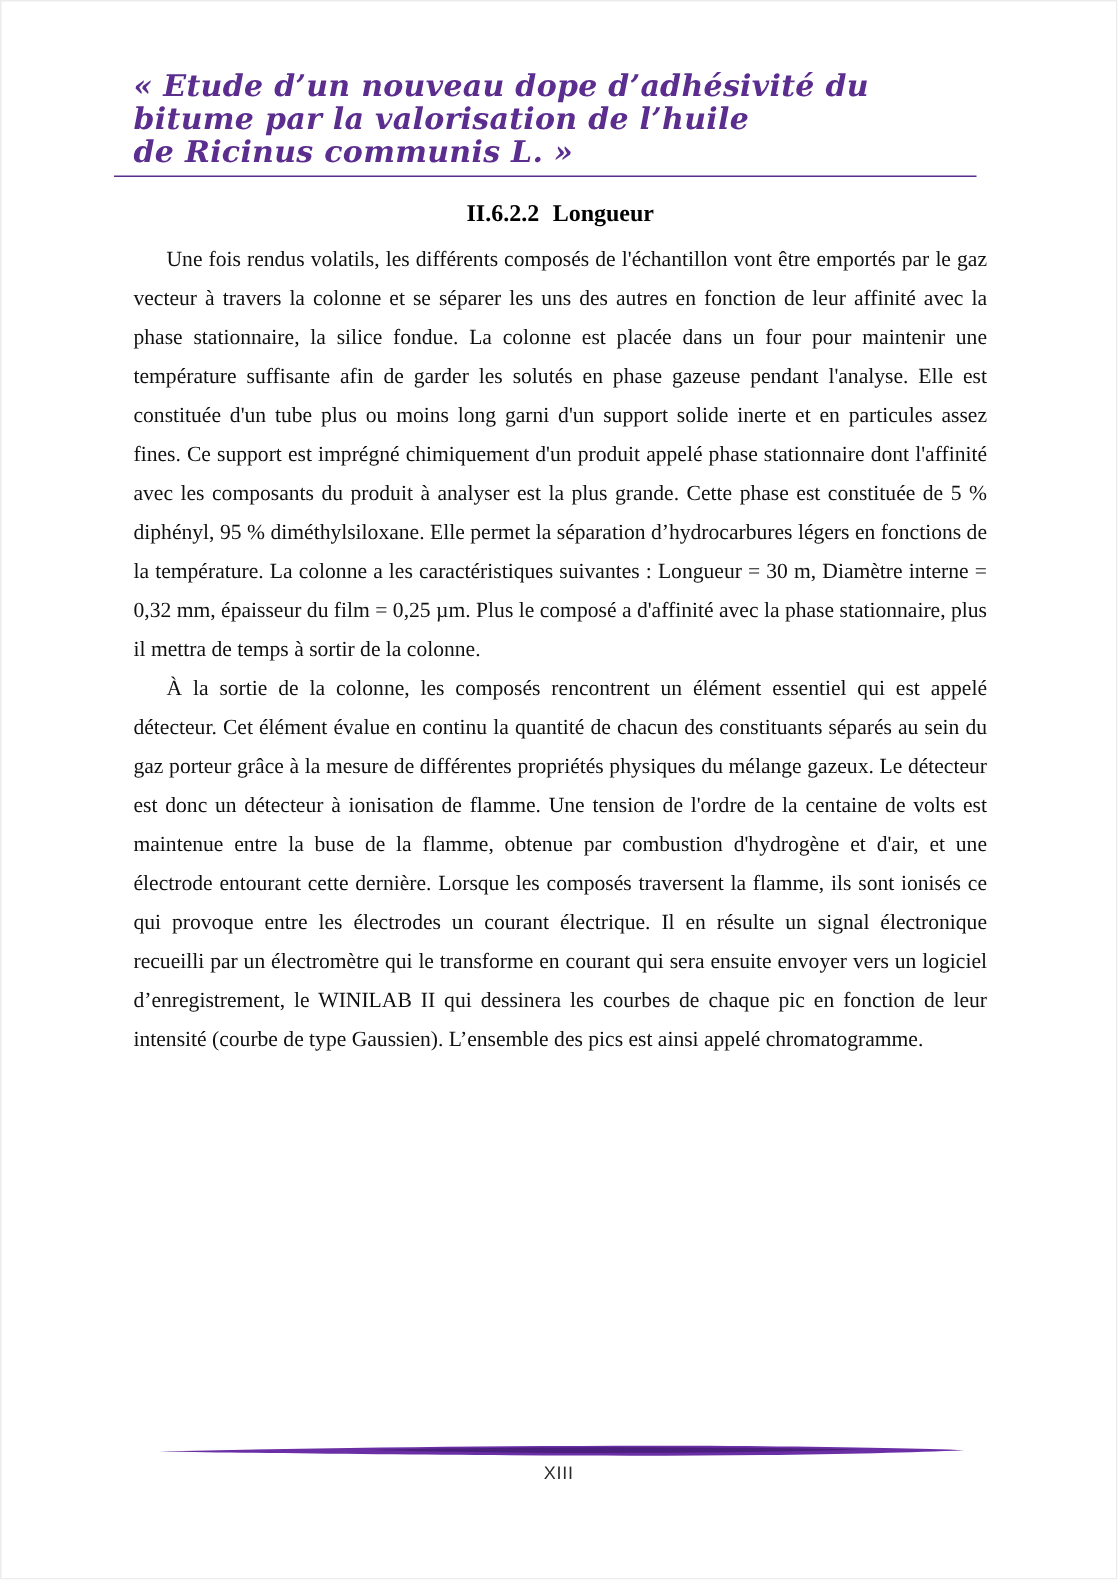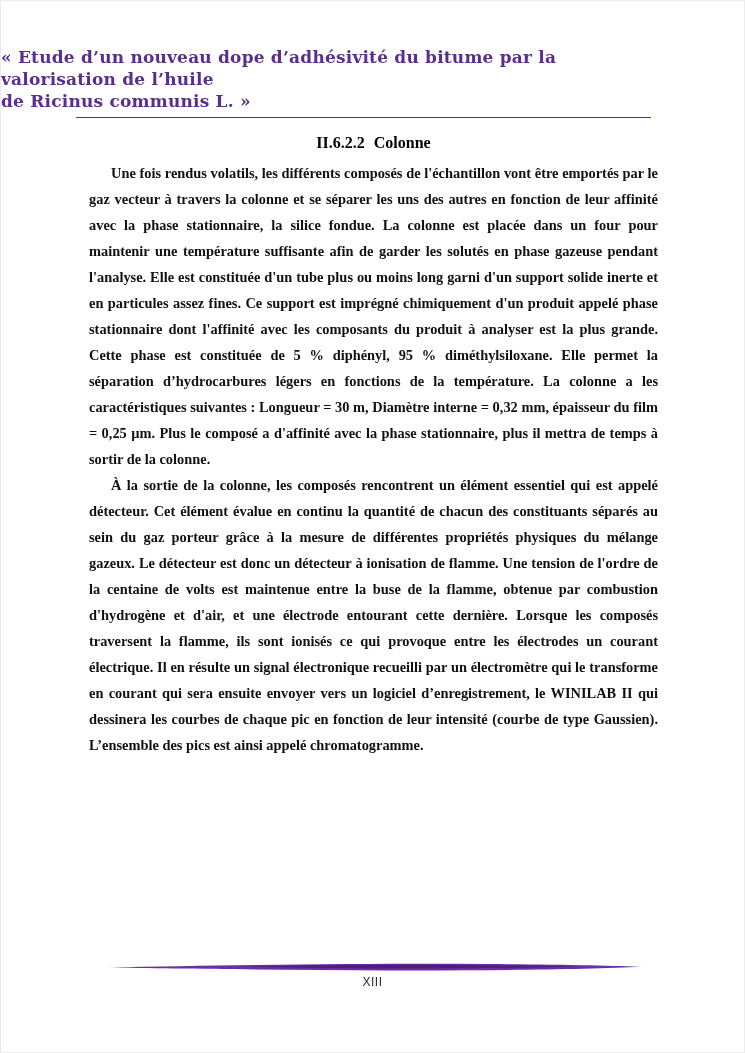--- a/index.html
+++ b/index.html
@@ -10,24 +10,26 @@
     height: 1053px;
     background: var(--page-background, #ffffff);
     font-family: "Liberation Serif", serif;
     overflow: hidden;
     border: 1px solid #ececec;
   }
 
   
   .header { position: absolute; top: 45px; left: 0; width: 100%; }
   .header-title {
+    margin-left: 88px;
     width: 569px;
     font-family: "DejaVu Serif", serif;
+    font-style: italic;
     font-weight: bold;
-    font-size: 17px;
+    font-size: 20px;
     line-height: 22px;
     color: var(--accent, #5b2d8e);
     letter-spacing: 0.2px;
   }
   .title-line1 { text-align: left; }
   .title-line2 { text-align: left; padding-right: 105px; }
   .header-rule {
     margin: 5px 0 0 75px;
     width: 575px;
     height: 0;
@@ -51,21 +53,20 @@
     color: #000;
   }
   .section + .section .section-heading { margin-top: 22px; }
   .section-heading .heading-title { margin-left: 9px; }
   .para {
     font-size: 14.4px;
     line-height: 26px;
     text-align: justify;
     text-indent: 22px;
     color: var(--body-text, #111111);
-    font-weight: bold;
   }
 
   
   .footer { position: absolute; left: 0; bottom: 0; width: 100%; }
   .divider-wrap { position: absolute; left: 105px; top: -89px; width: 537px; height: 9px; }
   .divider-wrap svg { display: block; width: 537px; height: 9px; }
   .page-number {
     position: absolute;
     top: -77px;
     left: 0;
@@ -86,21 +87,21 @@
     <div class="header-title">
       <div class="title-line1">« Etude d’un nouveau dope d’adhésivité du bitume par la valorisation de l’huile</div>
       <div class="title-line2">de Ricinus communis L. »</div>
     </div>
     <div class="header-rule"></div>
   </header>
 
   <main class="doc-body">
 
     <section class="section">
-      <h2 class="section-heading"><span class="heading-number">II.6.2.2</span><span class="heading-title">Colonne</span></h2>
+      <h2 class="section-heading"><span class="heading-number">II.6.2.2</span><span class="heading-title">Longueur</span></h2>
       <p class="para">Une fois rendus volatils, les différents composés de l'échantillon vont être emportés par le gaz vecteur à travers la colonne et se séparer les uns des autres en fonction de leur affinité avec la phase stationnaire, la silice fondue. La colonne est placée dans un four pour maintenir une température suffisante afin de garder les solutés en phase gazeuse pendant l'analyse. Elle est constituée d'un tube plus ou moins long garni d'un support solide inerte et en particules assez fines. Ce support est imprégné chimiquement d'un produit appelé phase stationnaire dont l'affinité avec les composants du produit à analyser est la plus grande. Cette phase est constituée de 5 % diphényl, 95 % diméthylsiloxane. Elle permet la séparation d’hydrocarbures légers en fonctions de la température. La colonne a les caractéristiques suivantes : Longueur = 30 m, Diamètre interne = 0,32 mm, épaisseur du film = 0,25 µm. Plus le composé a d'affinité avec la phase stationnaire, plus il mettra de temps à sortir de la colonne.</p>
     </section>
 
     <section class="section">
       <p class="para">À la sortie de la colonne, les composés rencontrent un élément essentiel qui est appelé détecteur. Cet élément évalue en continu la quantité de chacun des constituants séparés au sein du gaz porteur grâce à la mesure de différentes propriétés physiques du mélange gazeux. Le détecteur est donc un détecteur à ionisation de flamme. Une tension de l'ordre de la centaine de volts est maintenue entre la buse de la flamme, obtenue par combustion d'hydrogène et d'air, et une électrode entourant cette dernière. Lorsque les composés traversent la flamme, ils sont ionisés ce qui provoque entre les électrodes un courant électrique. Il en résulte un signal électronique recueilli par un électromètre qui le transforme en courant qui sera ensuite envoyer vers un logiciel d’enregistrement, le WINILAB II qui dessinera les courbes de chaque pic en fonction de leur intensité (courbe de type Gaussien). L’ensemble des pics est ainsi appelé chromatogramme.</p>
     </section>
 
   </main>
 
   <footer class="footer">

